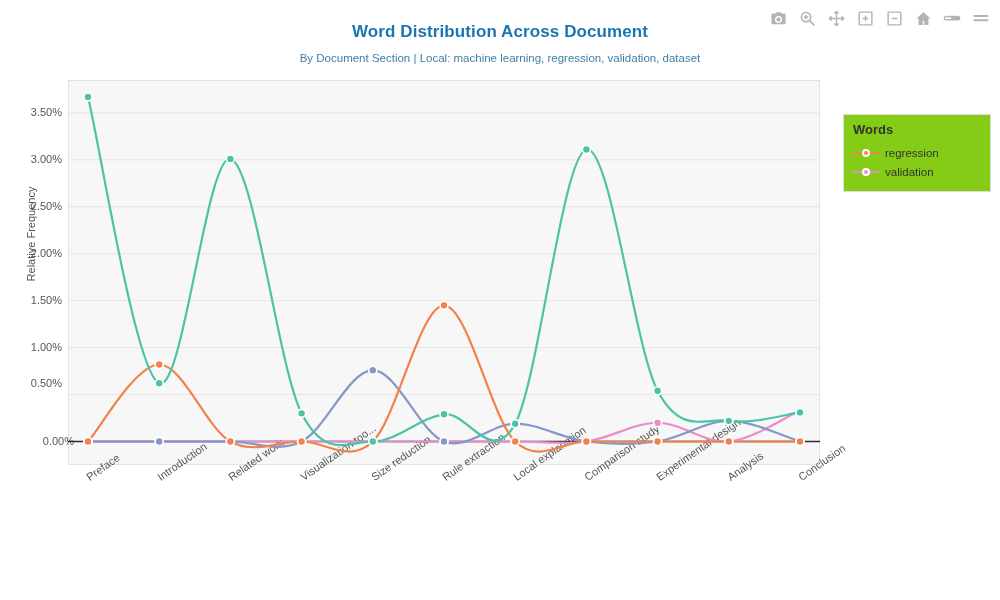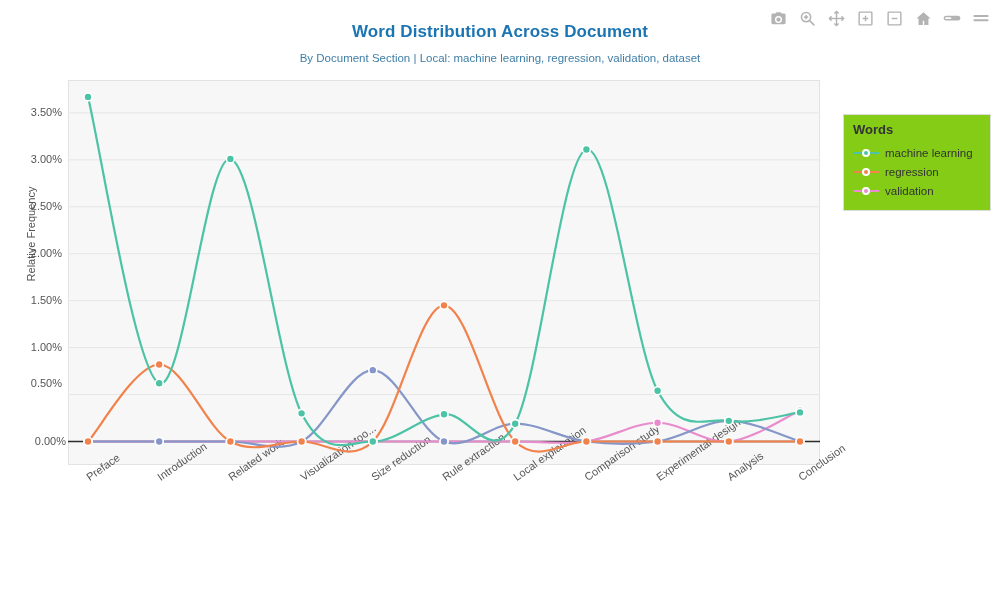--- a/index.html
+++ b/index.html
@@ -228,21 +228,21 @@
   </div>
 
   <div class="chart-title">Word Distribution Across Document</div>
   <div class="chart-subtitle">By Document Section | Local: machine learning, regression, validation, dataset</div>
 
   <div class="plot-frame"></div>
 
   <div class="ylabel">Relative Frequency</div>
 
   <div id="yticks">
-      <div class="ytick" style="left: 10px; top: 434.524px;">0.00%</div>
+      <div class="ytick" style="left: 18px; top: 434.524px;">0.00%</div>
       <div class="ytick" style="left: 6px; top: 377px;">0.50%</div>
       <div class="ytick" style="left: 6px; top: 340.622px;">1.00%</div>
       <div class="ytick" style="left: 6px; top: 293.671px;">1.50%</div>
       <div class="ytick" style="left: 6px; top: 246.72px;">2.00%</div>
       <div class="ytick" style="left: 6px; top: 199.768px;">2.50%</div>
       <div class="ytick" style="left: 6px; top: 152.817px;">3.00%</div>
       <div class="ytick" style="left: 6px; top: 105.866px;">3.50%</div>
     </div>
   <div id="xticks">
       <div class="xtick" style="left: 84px; top: 473px;">Preface</div>
@@ -326,27 +326,20 @@
       <circle cx="589.6" cy="310.8170731707317" r="4" fill="#4cc3a5" stroke="#ffffff" stroke-width="1.6"></circle>
       <circle cx="660.8000000000001" cy="340.8658536585366" r="4" fill="#4cc3a5" stroke="#ffffff" stroke-width="1.6"></circle>
       <circle cx="732" cy="332.4146341463414" r="4" fill="#4cc3a5" stroke="#ffffff" stroke-width="1.6"></circle>
     </svg>
 
   <div class="legend">
     <div class="legend-title">Words</div>
     <div id="legend-items">
         <div class="legend-item">
           <span class="legend-swatch">
-            <span class="ln" style="background: rgb(76, 195, 165);"></span>
-            <span class="dot" style="background: rgb(76, 195, 165);"></span>
-          </span>
-          <span class="legend-label">machine learning</span>
-        </div>
-        <div class="legend-item">
-          <span class="legend-swatch">
             <span class="ln" style="background: rgb(242, 130, 75);"></span>
             <span class="dot" style="background: rgb(242, 130, 75);"></span>
           </span>
           <span class="legend-label">regression</span>
         </div>
         <div class="legend-item">
           <span class="legend-swatch">
             <span class="ln" style="background: rgb(232, 140, 205);"></span>
             <span class="dot" style="background: rgb(232, 140, 205);"></span>
           </span>

